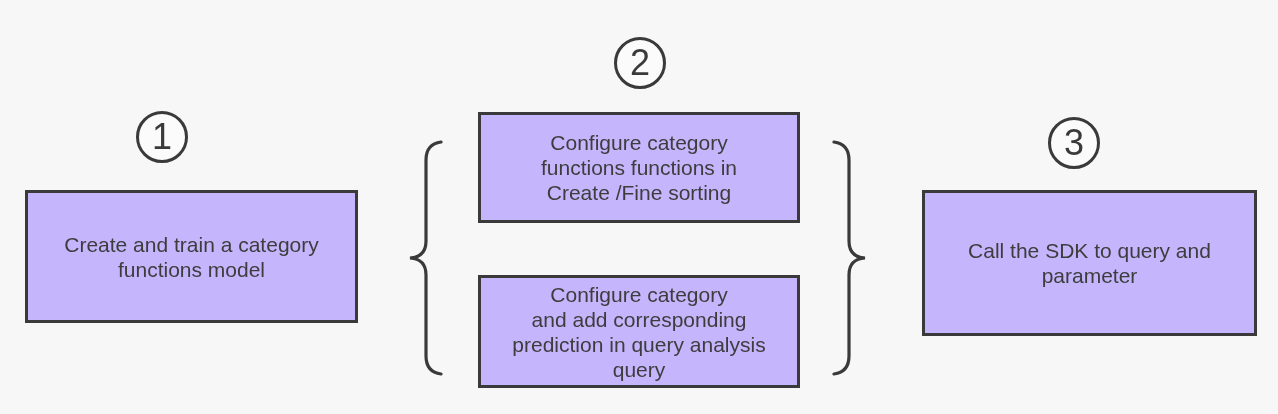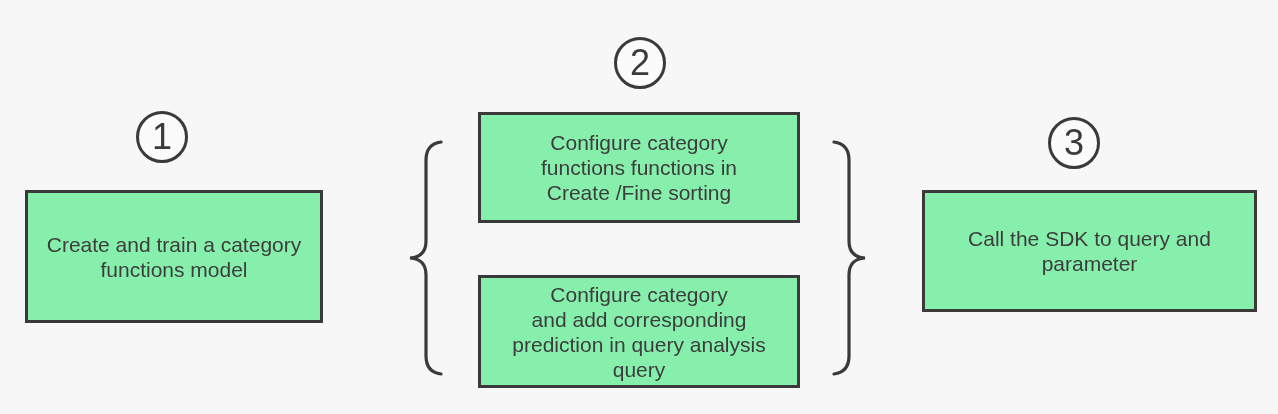--- a/index.html
+++ b/index.html
@@ -25,49 +25,49 @@
     display: flex;
     align-items: center;
     justify-content: center;
     font-size: 36px;
     line-height: 1;
     color: #3a3a3a;
   }
   .flow-box {
     position: absolute;
     box-sizing: border-box;
-    background: #86efac;
+    background: #c4b5fd;
     border: 3px solid #3a3a3a;
     display: flex;
     flex-direction: column;
     align-items: center;
     justify-content: center;
     text-align: center;
     color: #3d3d3d;
     font-size: 21px;
     line-height: 25px;
   }
   .flow-box .line {
     white-space: nowrap;
   }
   .brace {
     position: absolute;
   }
   
   #circle-1 { left: 136px; top: 111px; }
-  #box-1    { left: 25px;  top: 190px; width: 298px; height: 133px; }
+  #box-1    { left: 25px;  top: 190px; width: 333px; height: 133px; }
 
   #circle-2 { left: 614px; top: 37px; }
   #box-2a   { left: 478px; top: 112px; width: 322px; height: 111px; }
   #box-2b   { left: 478px; top: 275px; width: 322px; height: 113px; }
   #brace-left  { left: 405px; top: 140px; }
   #brace-right { left: 832px; top: 140px; }
 
   #circle-3 { left: 1048px; top: 117px; }
-  #box-3    { left: 922px;  top: 190px; width: 335px; height: 122px; }
+  #box-3    { left: 922px;  top: 190px; width: 335px; height: 146px; }
 </style>
 </head>
 <body>
 
 <div id="stage">
 
   <div id="circle-1" class="step-circle">
     <span>1</span>
   </div>
   <div id="box-1" class="flow-box">

